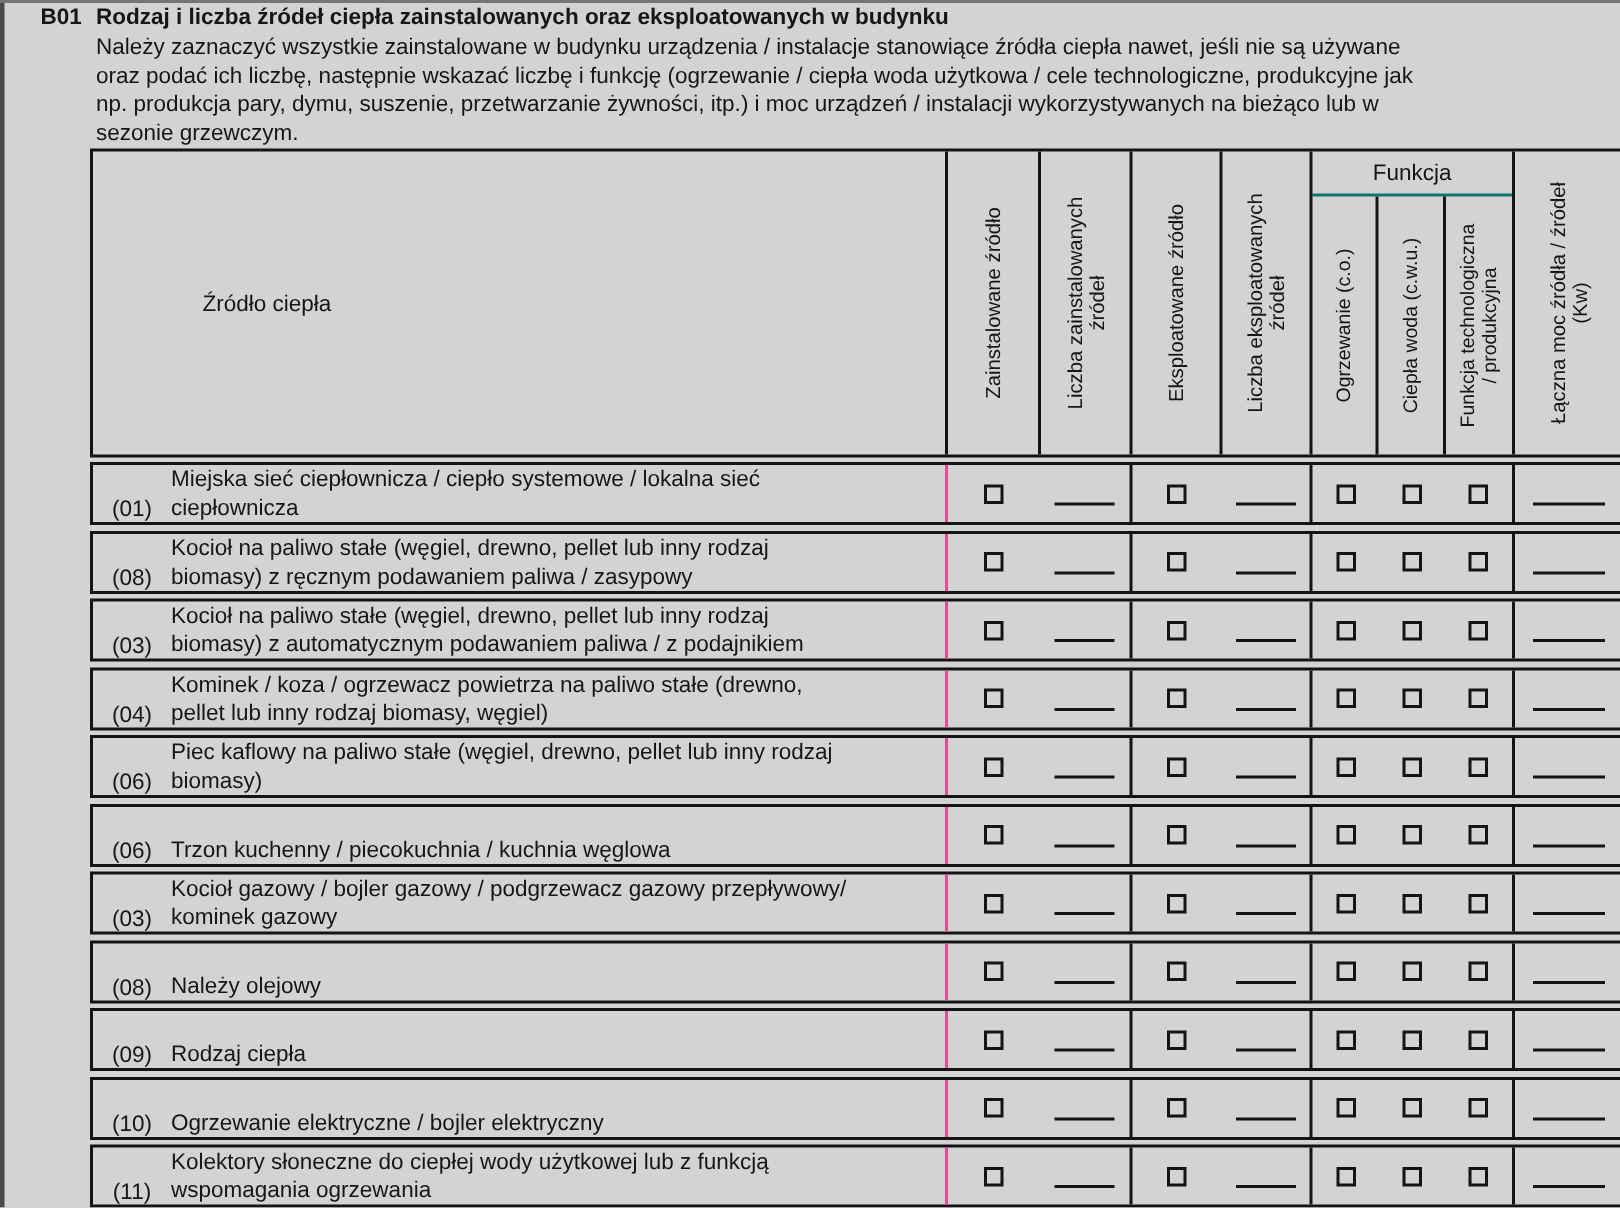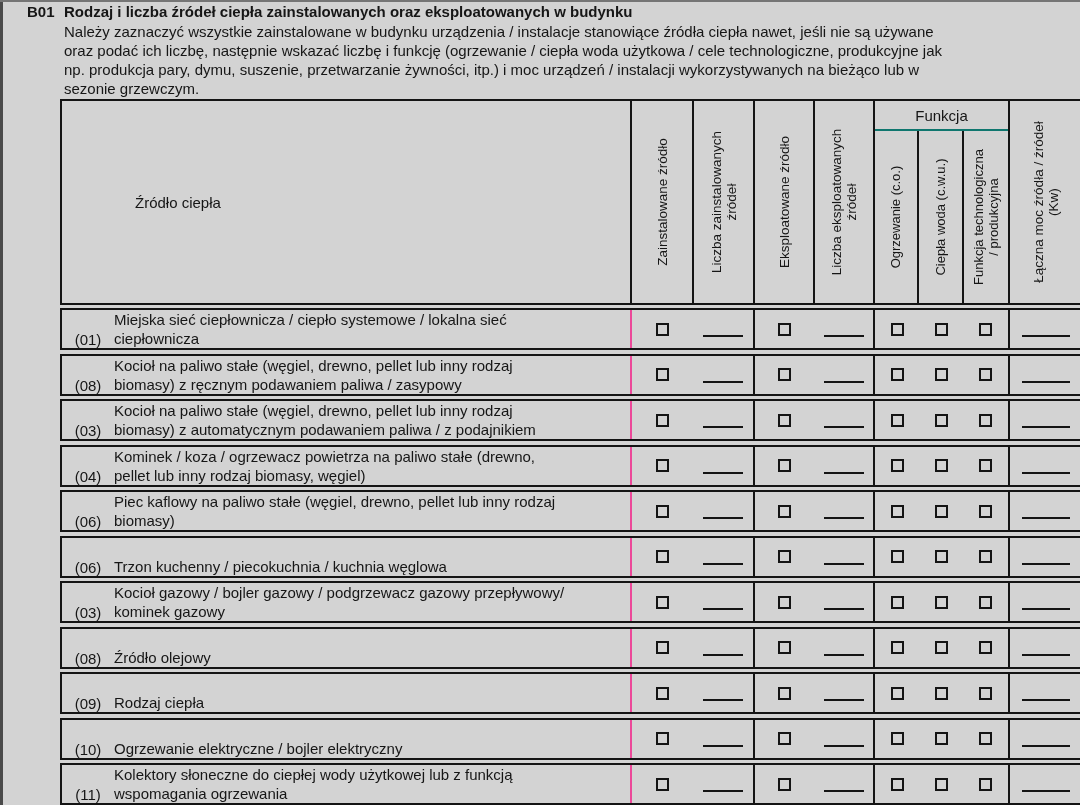--- a/index.html
+++ b/index.html
@@ -412,21 +412,21 @@
         </span>
     </div>
     <div class="c-power">
       <span class="fill-line wide"></span>
     </div>
   </div>
 
   <div class="row">
     <div class="c-source">
       <span class="row-no">(08)</span>
-      <span class="row-label">Źródło olejowy</span>
+      <span class="row-label">Należy olejowy</span>
     </div>
     <div class="c-pair a">
       <span class="half">
           <span class="cb"></span>
         </span>
       <span class="half">
           <span class="fill-line"></span>
         </span>
     </div>
     <div class="c-pair b">

